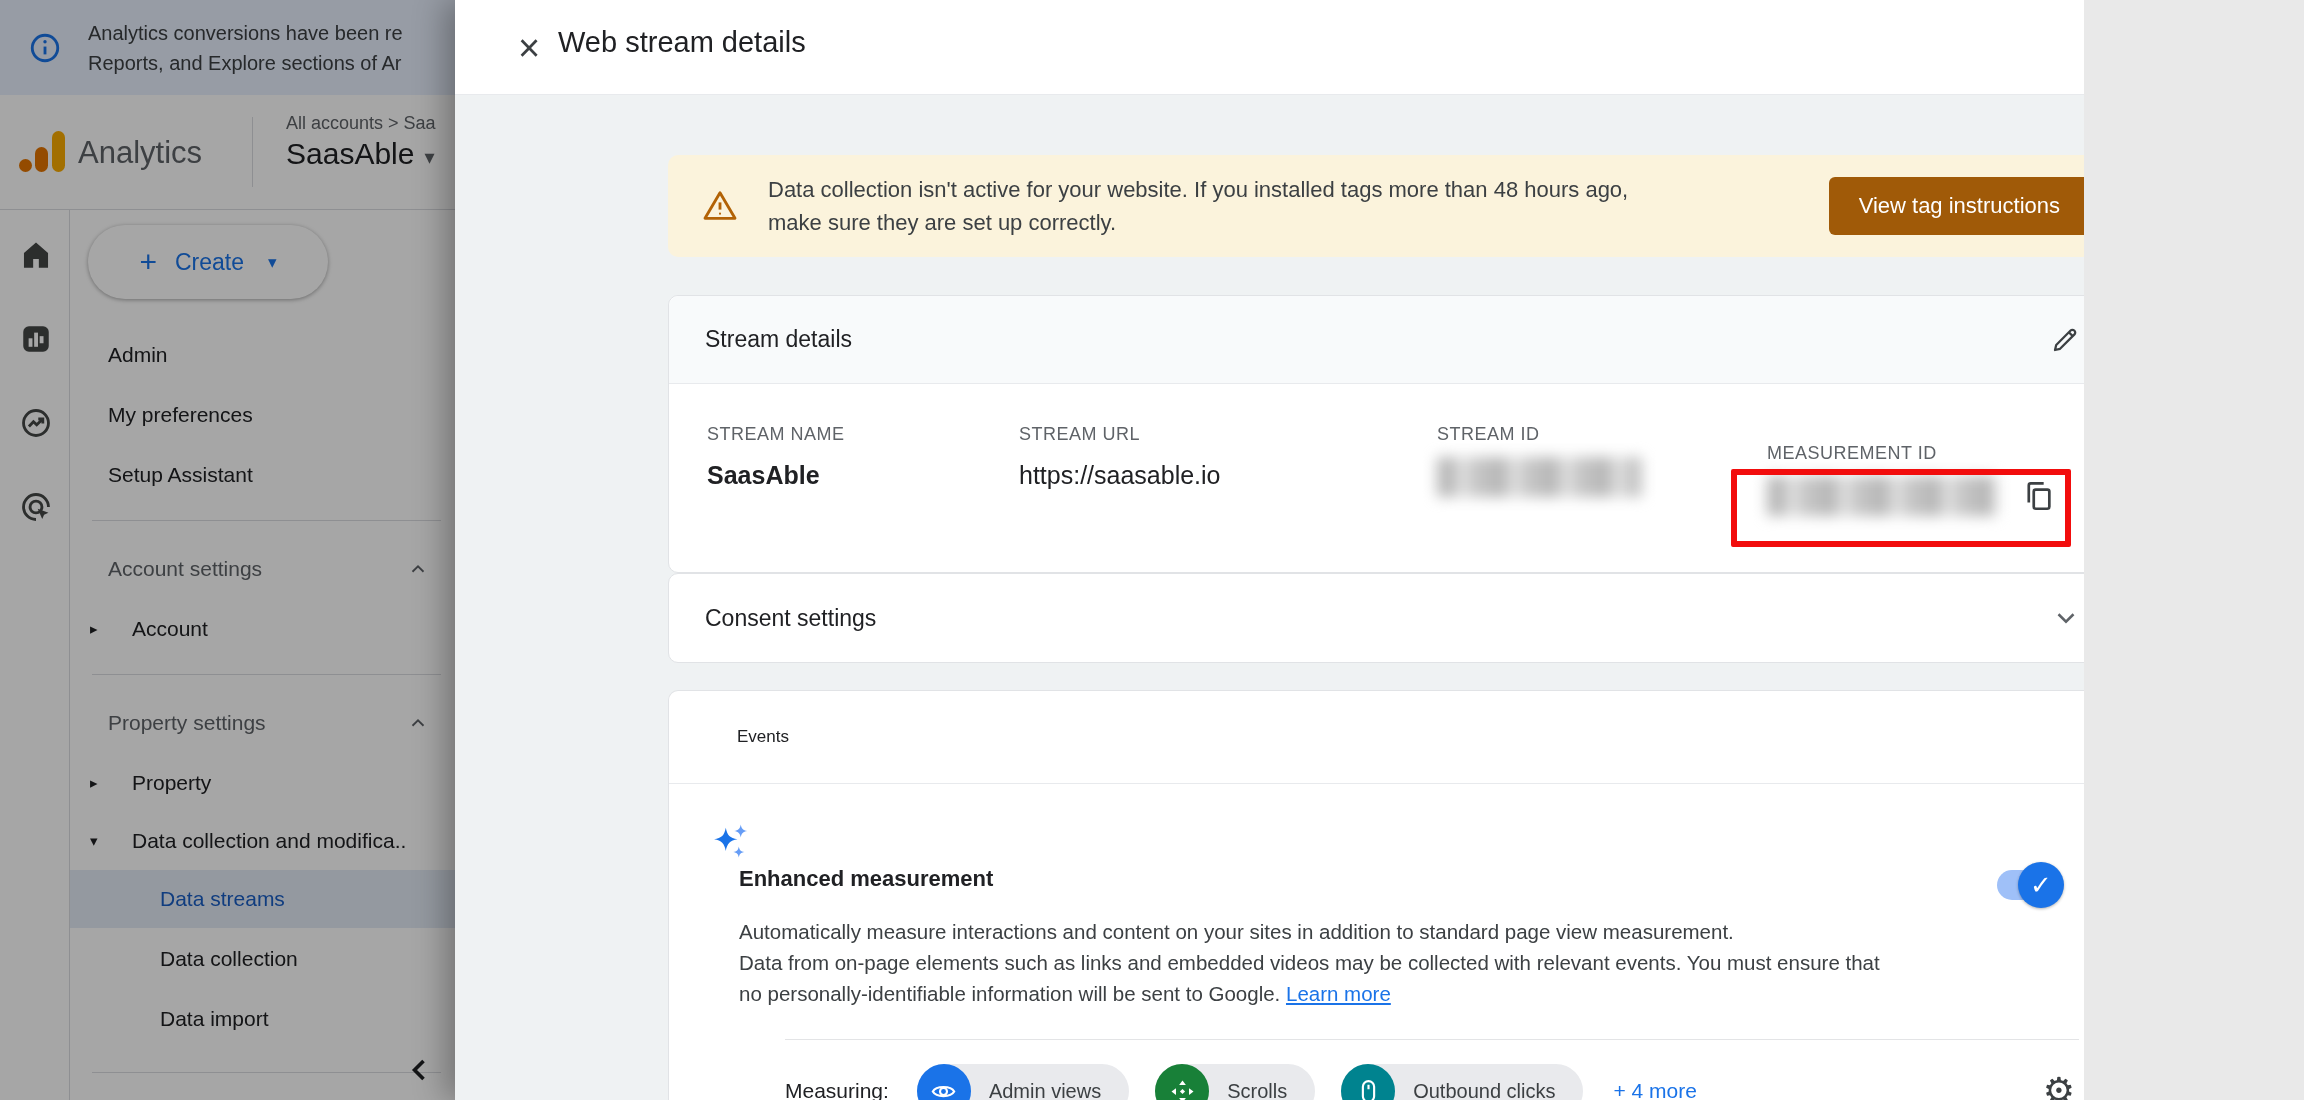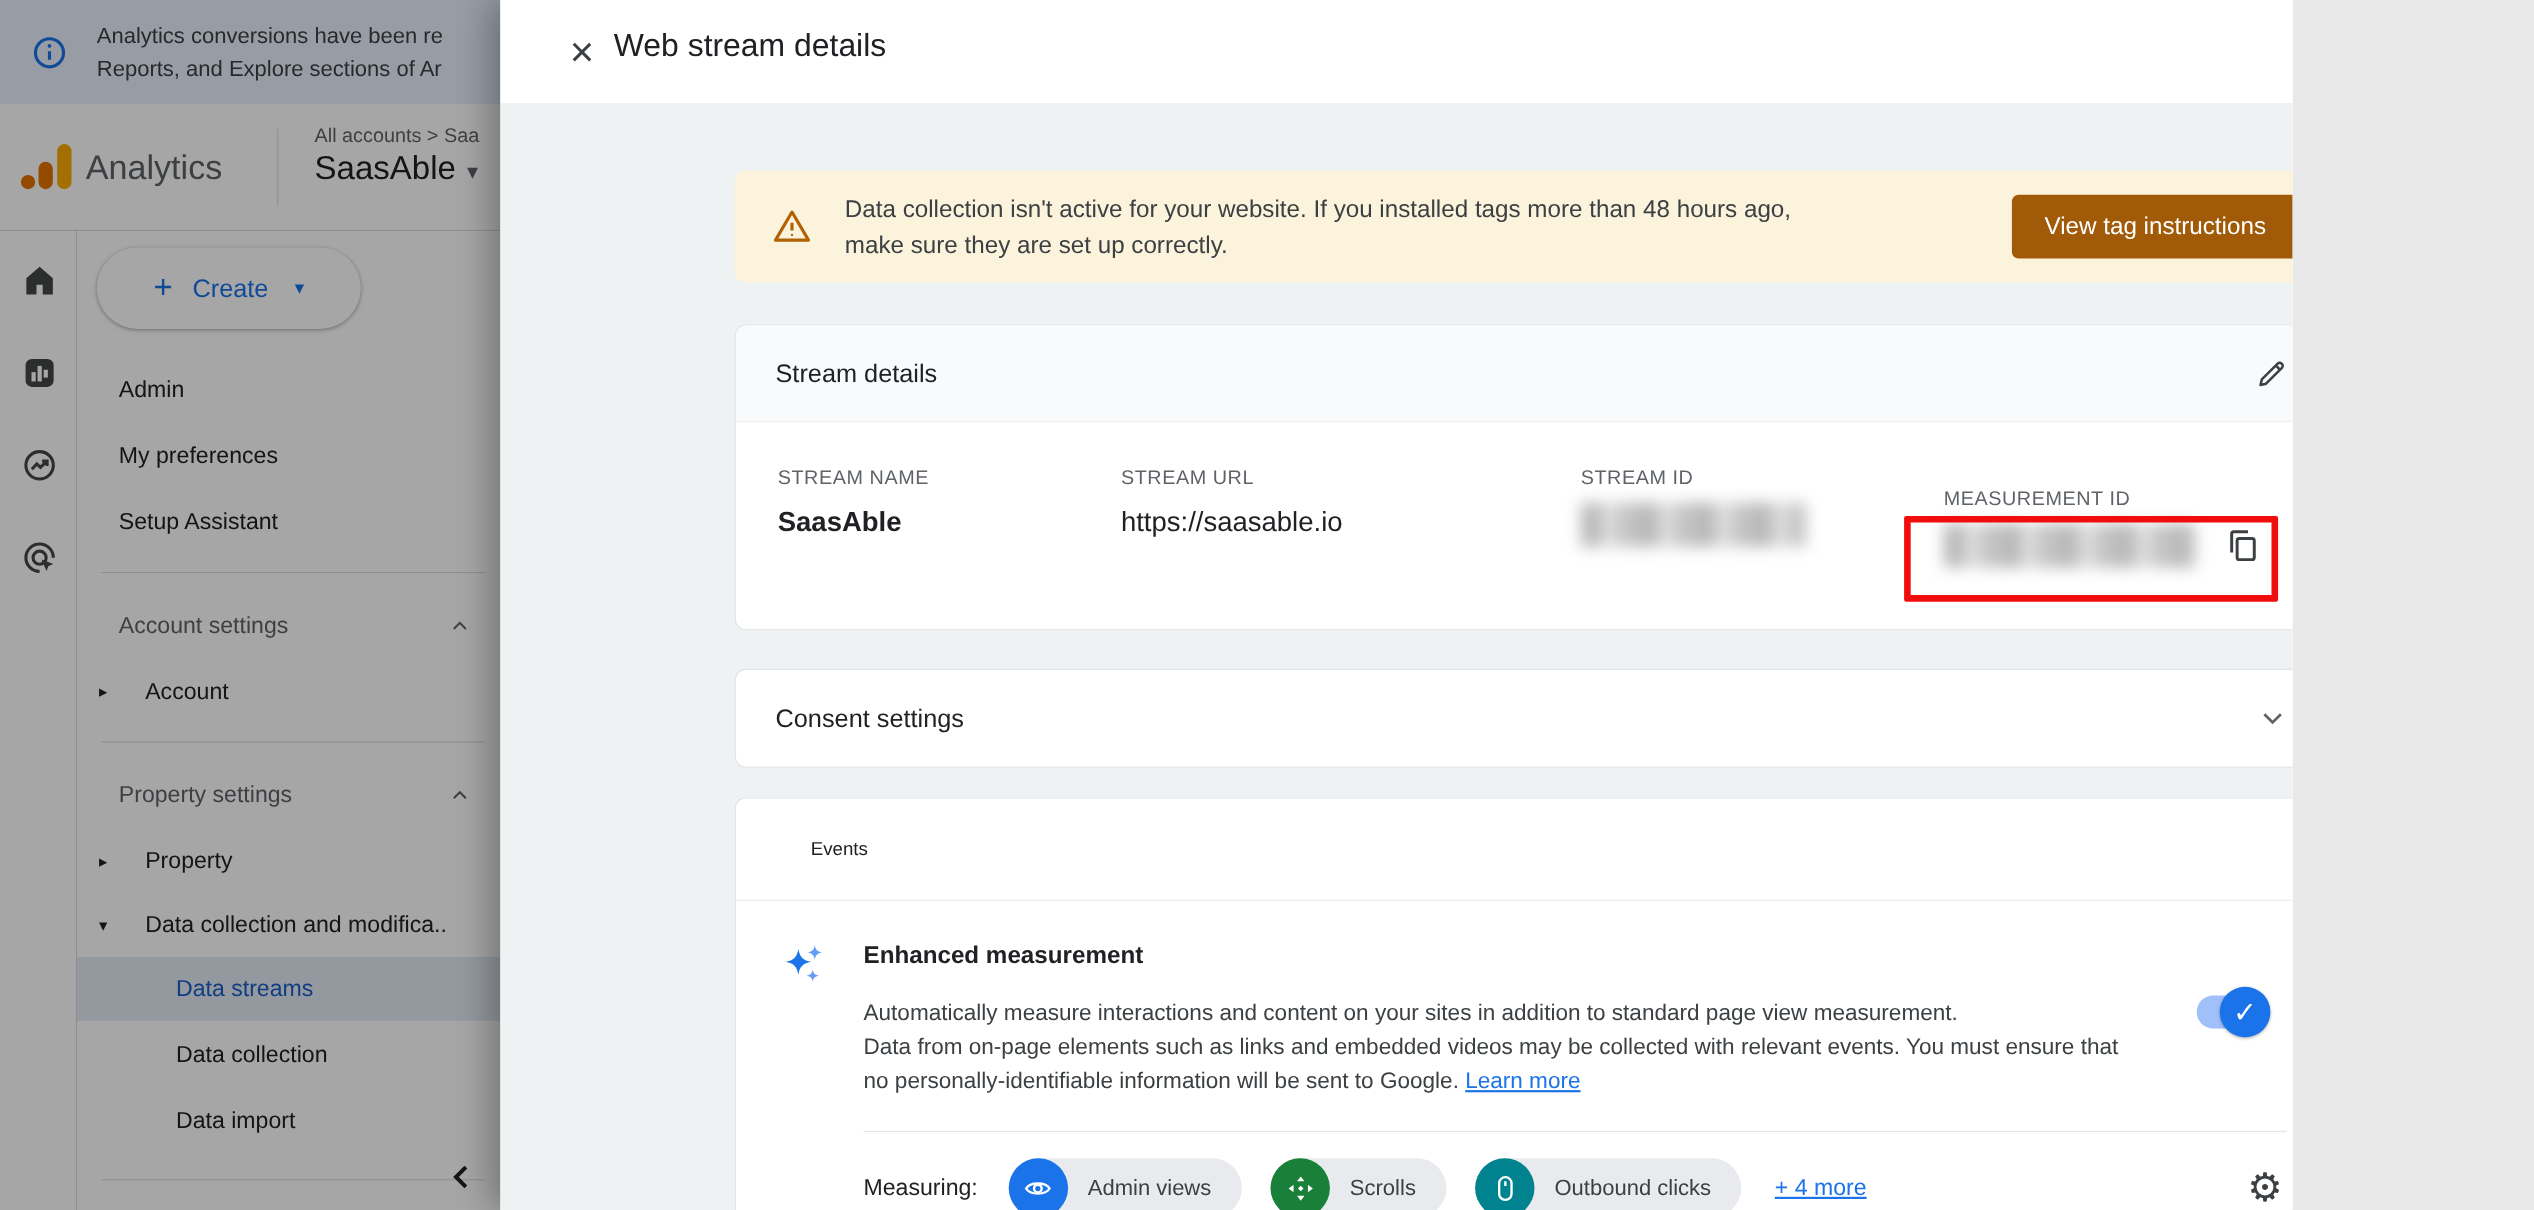--- a/index.html
+++ b/index.html
@@ -66,29 +66,29 @@
   .f-value { margin-top:16px; font-size:25px; color:#202124; font-weight:700; }
   .f-value.url { font-weight:500; }
   .c1 { width:312px; } .c2 { width:418px; } .c3 { width:330px; } .c4 { flex:1;margin-top:19px; }
   .blurval { margin-top:12px; height:40px; border-radius:3px; background:repeating-linear-gradient(90deg,#b9b9b9 0 18px,#dcdcdc 18px 34px,#c4c4c4 34px 52px); filter:blur(7px); }
   .blur3 { width:205px; }
   .mid-row { display:flex; align-items:center; margin-top:12px; }
   .mid-row .blurval { margin-top:0; width:230px; }
   .copy-btn { width:34px; height:34px; margin-left:24px; }
   .annotation { position:absolute; left:-36px; top:26px; width:340px; height:78px; border:6px solid #F20D0D; border-radius:2px; pointer-events:none; }
 
-  .consent-card { margin-top:35px; display:flex; align-items:center; height:90px; padding:0 36px; }
+  .consent-card { display:flex; align-items:center; height:90px; padding:0 36px; }
   .consent-title { font-size:23px; color:#202124; }
   .consent-chev { margin-left:auto; width:30px; height:30px; }
 
   .events-card { margin-top:27px; border-radius:10px 10px 0 0; border-bottom:none; min-height:393px; }
   .events-head { display:flex; align-items:center; height:93px; padding:0 36px; border-bottom:1px solid #E8EAED; }
   .events-title { font-size:17px; color:#202124;margin-left:32px; }
 
-  .em-block { position:relative; padding:36px 38px 0 38px; display:flex; }
+  .em-block { position:relative; padding:36px 38px 0 38px; display:flex;flex-direction:column; }
   .em-sparkle { width:46px; height:46px; flex:0 0 auto; }
   .em-text { margin-left:32px; width:1165px; }
   .em-title { font-size:22px; font-weight:700; color:#202124; }
   .em-para { margin-top:24px; font-size:20.5px; line-height:31px; color:#3C4043; }
   .em-link { color:#1A73E8; text-decoration:underline;margin-top:36px; }
   .toggle { position:absolute; right:56px; top:86px; width:64px; height:30px; border-radius:15px; background:#9FC0F8; }
   .toggle-thumb { position:absolute; right:-3px; top:-8px; width:46px; height:46px; border-radius:50%; background:#1A73E8; color:#fff; display:flex; align-items:center; justify-content:center; font-size:26px; font-weight:700; box-shadow:0 1px 3px rgba(0,0,0,.3); }
 
   .em-divider { margin:30px 38px 0 116px; border-top:1px solid #E3E4E6; }
   .measure-row { display:flex; align-items:center; padding:24px 38px 46px 116px; }

